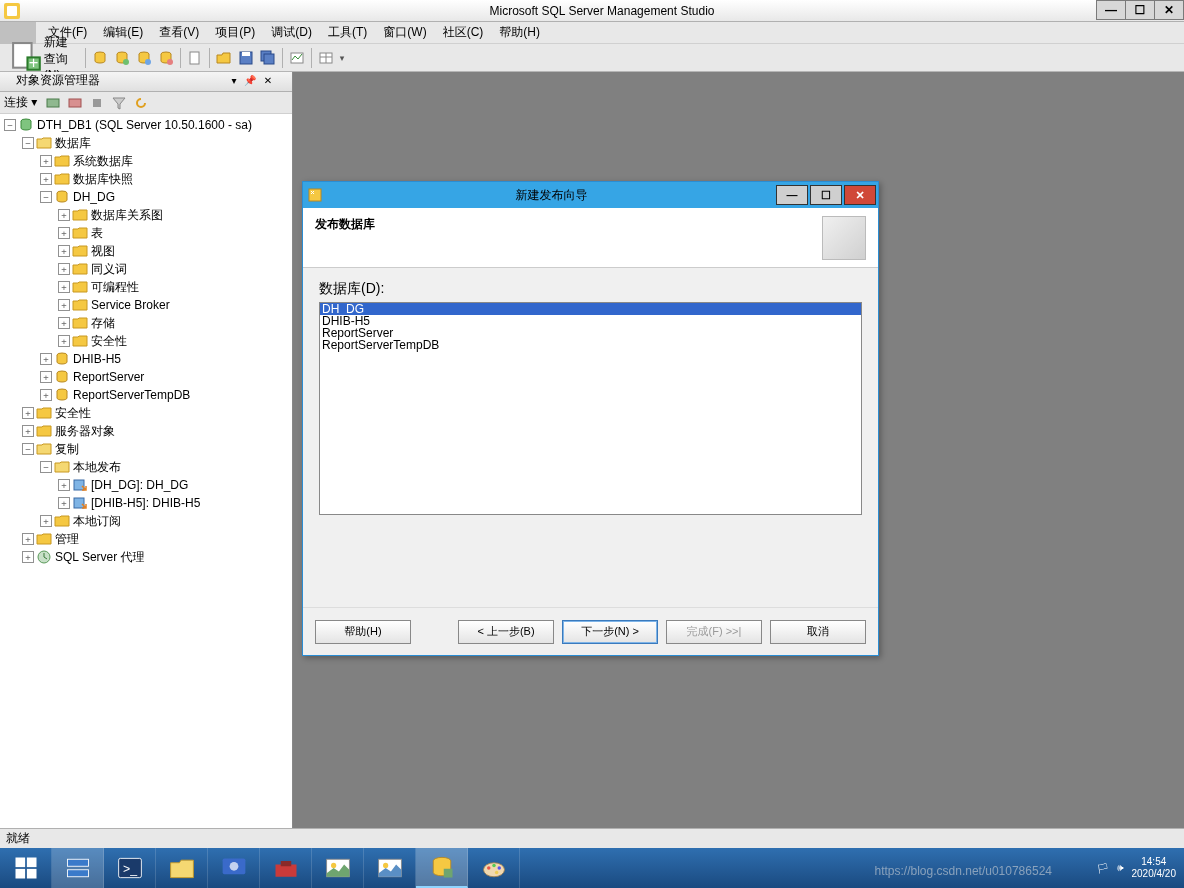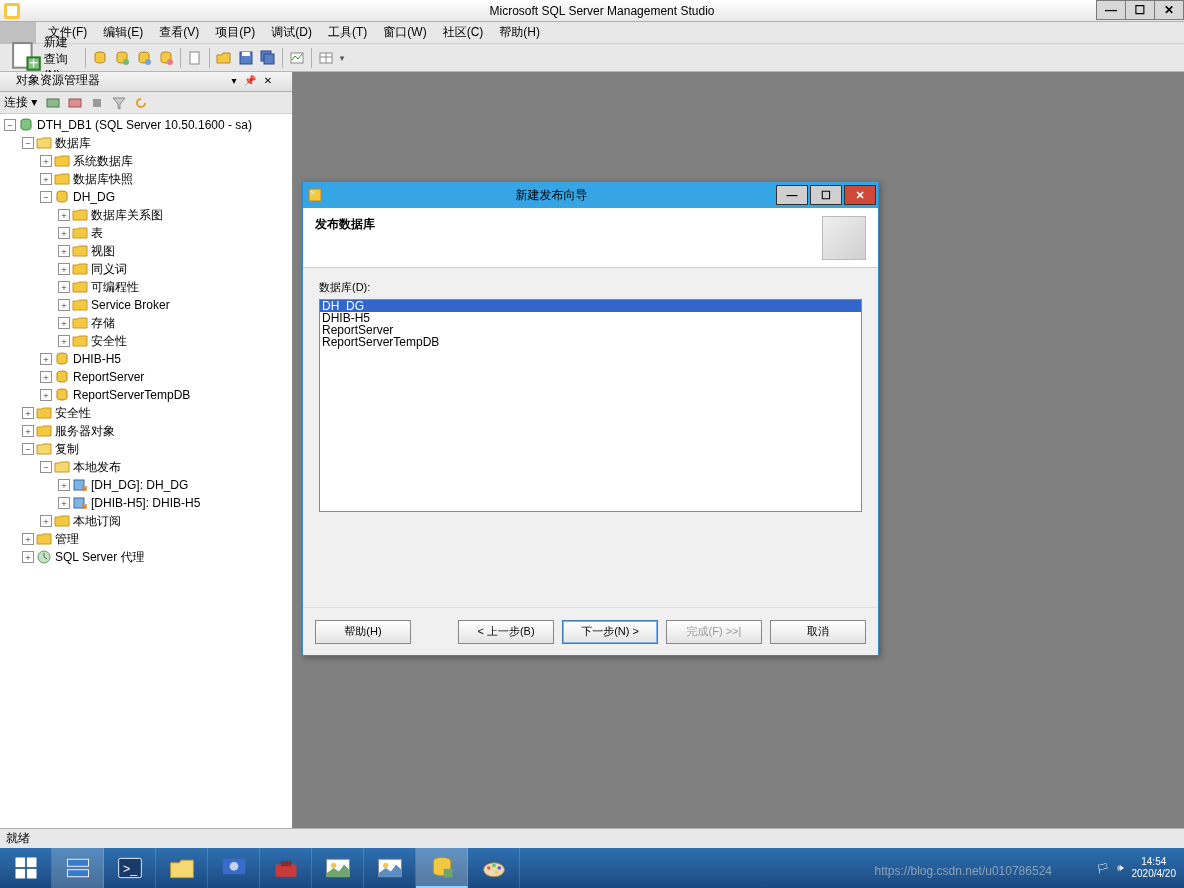--- a/index.html
+++ b/index.html
@@ -54,21 +54,21 @@
 .dlg-winbtn{width:32px;height:20px;border:1px solid #333;display:flex;align-items:center;justify-content:center;font-size:11px;font-weight:bold;cursor:pointer;margin-right:2px;}
 .dlg-min{background:#cfcfcf;}
 .dlg-max{background:#cfcfcf;}
 .dlg-close{background:#d04838;color:#fff;}
 .dlg-header{height:60px;background:#fff;border-bottom:1px solid #ccc;display:flex;padding:8px 12px;}
 .dlg-header-text{flex:1;}
 .dlg-header-title{font-size:12px;font-weight:bold;margin-bottom:2px;}
 .dlg-header-sub{font-size:11px;color:#333;padding-left:18px;}
 .dlg-header-img{width:44px;height:44px;background:linear-gradient(135deg,#f0f0f0,#d0d0d0);border:1px solid #bbb;}
 .dlg-body{padding:12px 16px;background:#f0f0f0;height:calc(100% - 26px - 60px - 48px);}
-.dlg-label{font-size:11px;margin-bottom:4px;}
+.dlg-label{font-size:14px;margin-bottom:4px;}
 .dlg-list{width:100%;height:213px;background:#fff;border:1px solid #888;font-family:"SimSun",monospace;font-size:12px;overflow:auto;}
 .dlg-list-item{padding:0 2px;line-height:12px;height:12px;cursor:pointer;}
 .dlg-list-item.selected{background:#3166cc;color:#fff;}
 .dlg-footer{height:48px;background:#f0f0f0;border-top:1px solid #ddd;display:flex;align-items:center;padding:0 12px;gap:8px;}
 .dlg-footer .fspacer{flex:1;}
 .dlg-btn{min-width:96px;height:24px;font-size:11px;border:1px solid #888;background:linear-gradient(#fff,#e4e4e4);cursor:pointer;padding:0 8px;}
 .dlg-btn:disabled{color:#999;cursor:default;}
 .dlg-btn.default{border:1px solid #3a7abd;box-shadow:inset 0 0 0 1px #7eb4e8;}
 
 

